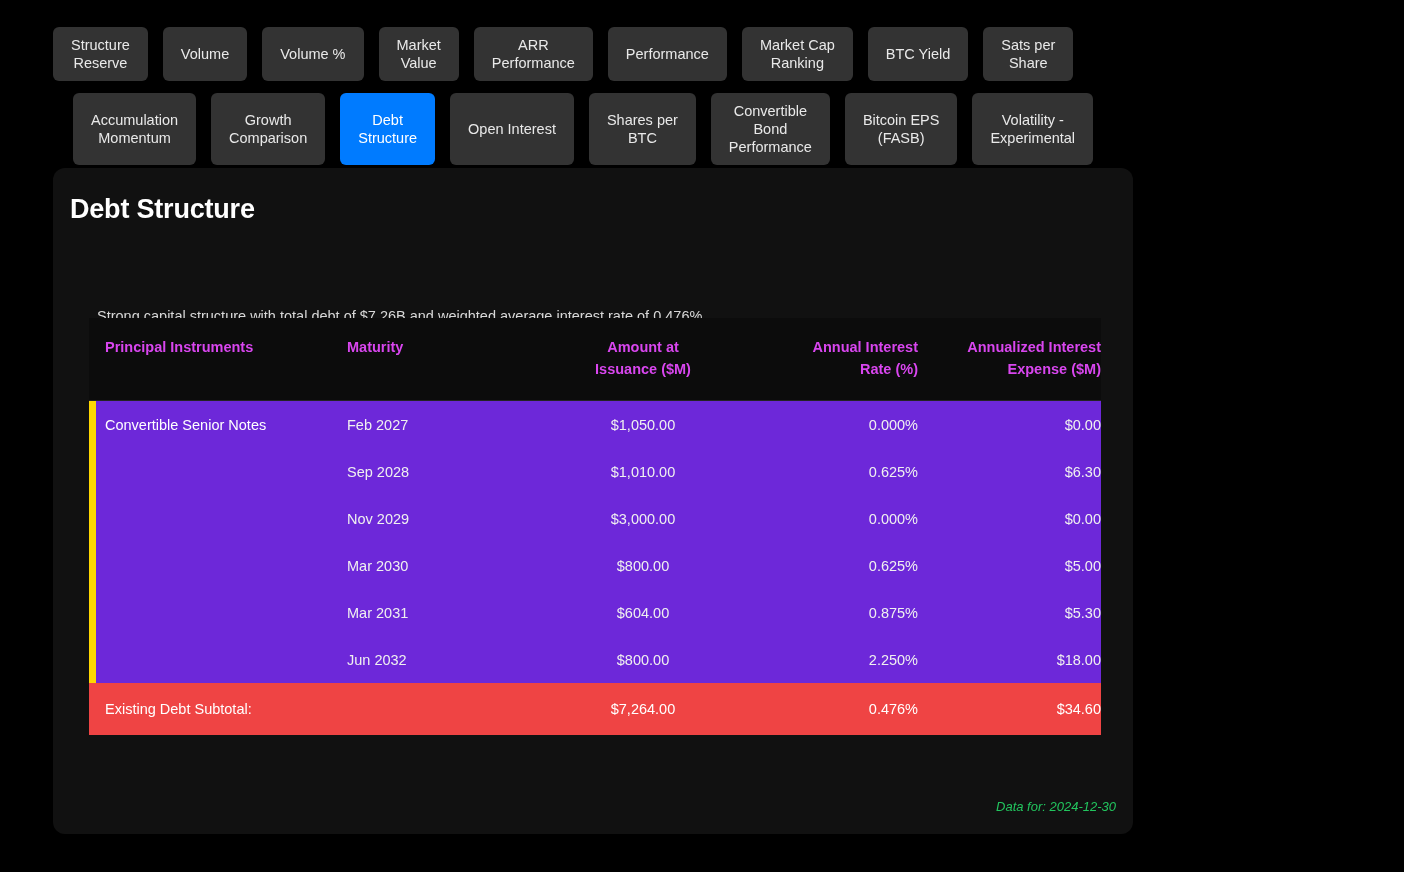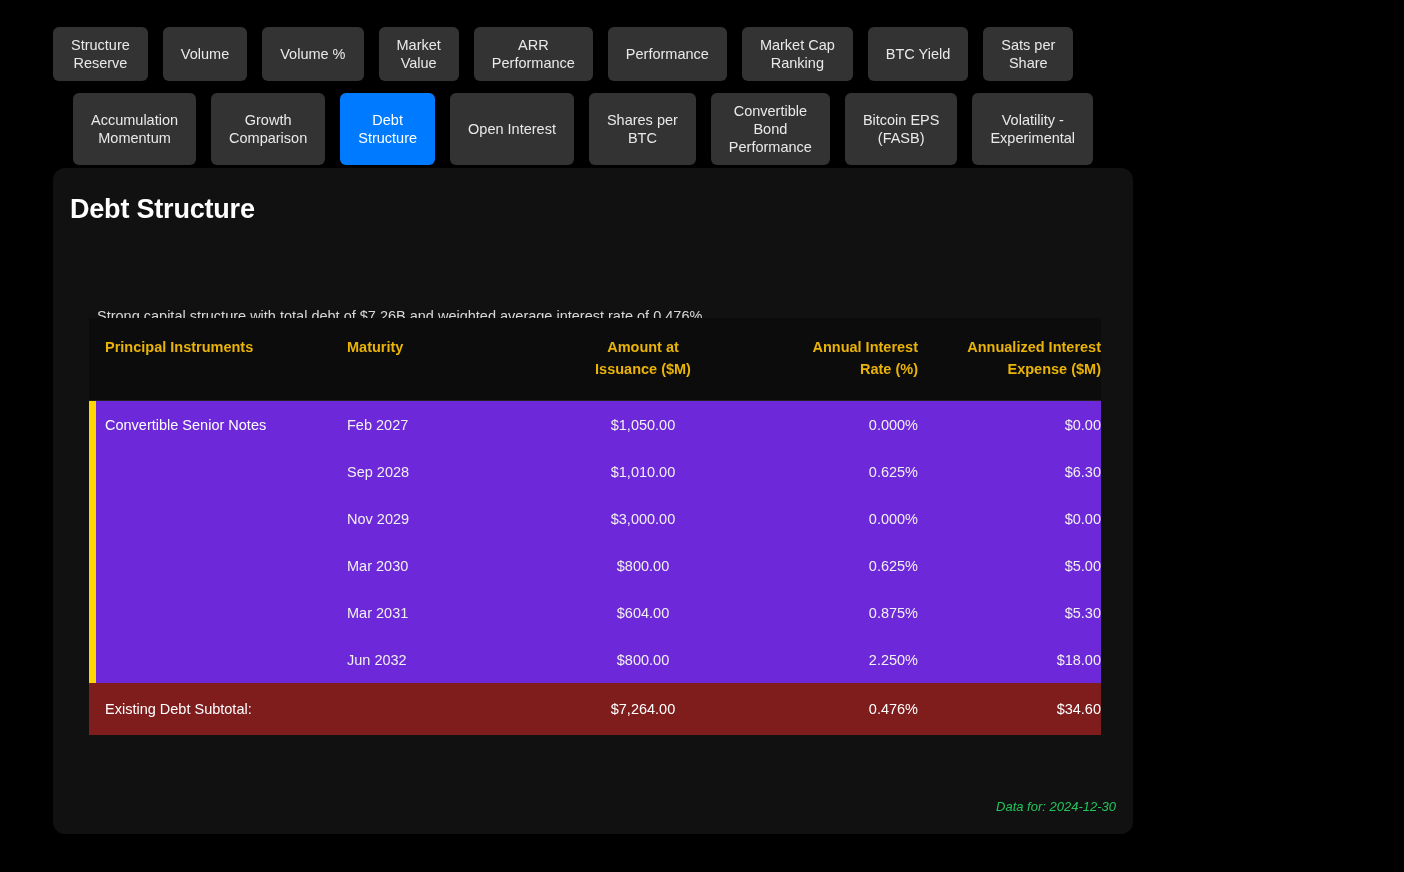--- a/index.html
+++ b/index.html
@@ -98,21 +98,21 @@
   .c-rate   { width: 167px; text-align: right; }
   .c-exp    { width: 183px; text-align: right; }
 
   #table-header {
     background: #0c0c0c;
     border-bottom: 1px solid #232323;
     padding: 18px 0 20px 0;
     font-weight: bold;
     font-size: 14.5px;
     line-height: 22px;
-    color: #eab308;
+    color: #d946ef;
   }
   #group-block {
     position: relative;
     background: #6d28d9;
   }
   #group-accent {
     position: absolute;
     left: 0;
     top: 0;
     width: 7px;
@@ -120,21 +120,21 @@
     background: #ffd700;
   }
   .data-row {
     font-size: 14.5px;
     color: #f0f0f0;
     height: 47px;
     align-items: center;
   }
   .data-row .c-instr { color: #ffffff; }
   .subtotal-row {
-    background: #7f1d1d;
+    background: #ef4444;
     font-size: 14.5px;
     color: #ffffff;
     height: 52px;
     align-items: center;
     margin-top: 0;
   }
   .subtotal-row .c-instr { padding-left: 16px; }
 
   
   #watermark {

